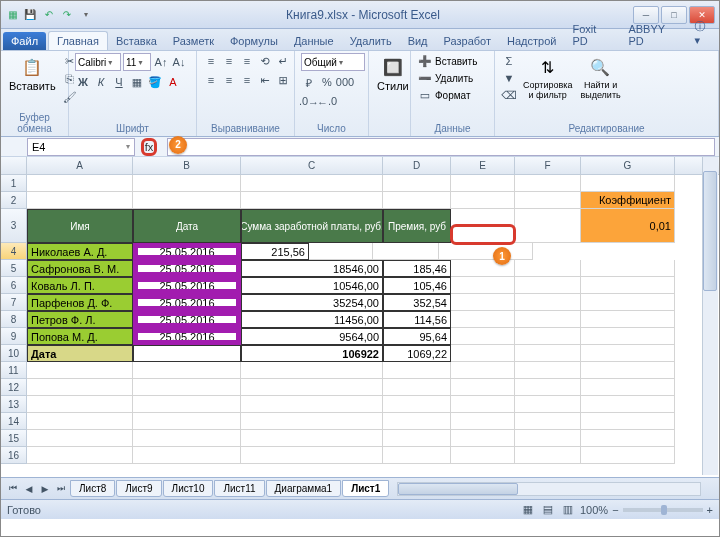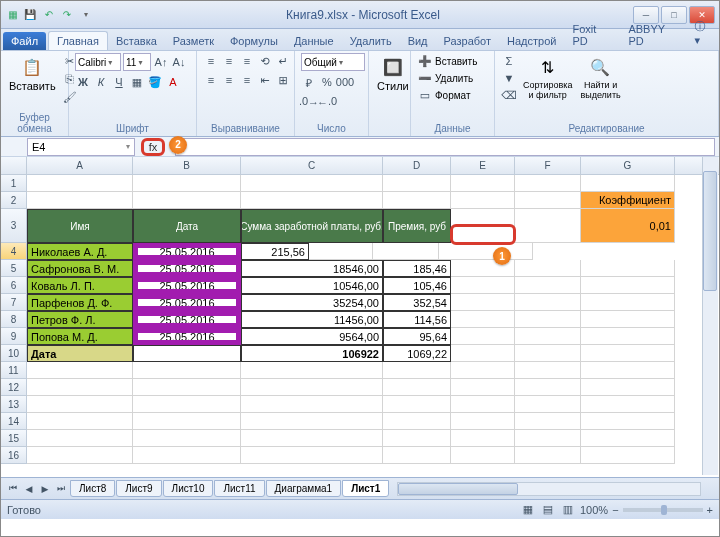--- a/index.html
+++ b/index.html
@@ -23,21 +23,21 @@
 .bigbtn{display:flex;flex-direction:column;align-items:center;gap:1px;padding:2px;cursor:pointer}
 .bigico{width:24px;height:24px;display:flex;align-items:center;justify-content:center;font-size:16px}
 .smallrow{display:flex;gap:2px;align-items:center}
 .smallico{width:16px;height:16px;display:flex;align-items:center;justify-content:center;font-size:11px;color:#456;cursor:pointer}
 .fontbox{width:46px;height:18px;border:1px solid #aac;background:#fff;font-size:10px;padding:1px 2px;display:flex;align-items:center}
 .sizebox{width:28px;height:18px;border:1px solid #aac;background:#fff;font-size:10px;padding:1px 2px;display:flex;align-items:center}
 .stack{display:flex;flex-direction:column;gap:2px}
 .nameboxrow{height:20px;display:flex;align-items:center;background:#eef3fa;border-bottom:1px solid #c7d4e6}
 .namebox{width:108px;height:18px;border:1px solid #aac;background:#fff;margin-left:26px;padding:1px 4px;display:flex;align-items:center;justify-content:space-between}
 .fxwrap{position:relative;margin-left:6px}
-.fxbtn{width:24px;height:18px;display:flex;align-items:center;justify-content:center;font-size:11px;color:#333;border:3px solid #d83a2e;border-radius:6px;background:#eef3fa}
+.fxbtn{width:16px;height:18px;display:flex;align-items:center;justify-content:center;font-size:11px;color:#333;border:3px solid #d83a2e;border-radius:6px;background:#eef3fa}
 .callout{position:absolute;top:-2px;left:28px;width:18px;height:18px;border-radius:50%;background:radial-gradient(#ff9a3a,#e06a10);color:#fff;display:flex;align-items:center;justify-content:center;font-size:10px;font-weight:bold;box-shadow:0 1px 2px rgba(0,0,0,.3)}
 .formulabar{flex:1;height:18px;border:1px solid #aac;background:#fff;margin:0 4px 0 10px}
 .grid{position:relative;height:320px;overflow:hidden;background:#fff}
 .colhdrs{display:flex;height:18px;background:linear-gradient(#f4f8fd,#e0e8f2);border-bottom:1px solid #c0ccda}
 .cornercell{width:26px;border-right:1px solid #c0ccda}
 .colhdr{border-right:1px solid #c0ccda;display:flex;align-items:center;justify-content:center;font-size:10px;color:#456}
 .rows{display:flex;flex-direction:column}
 .row{display:flex;height:17px}
 .row.hdr3{height:34px}
 .rowhdr{width:26px;background:linear-gradient(#f4f8fd,#e0e8f2);border-right:1px solid #c0ccda;border-bottom:1px solid #c0ccda;display:flex;align-items:center;justify-content:center;font-size:10px;color:#456}

